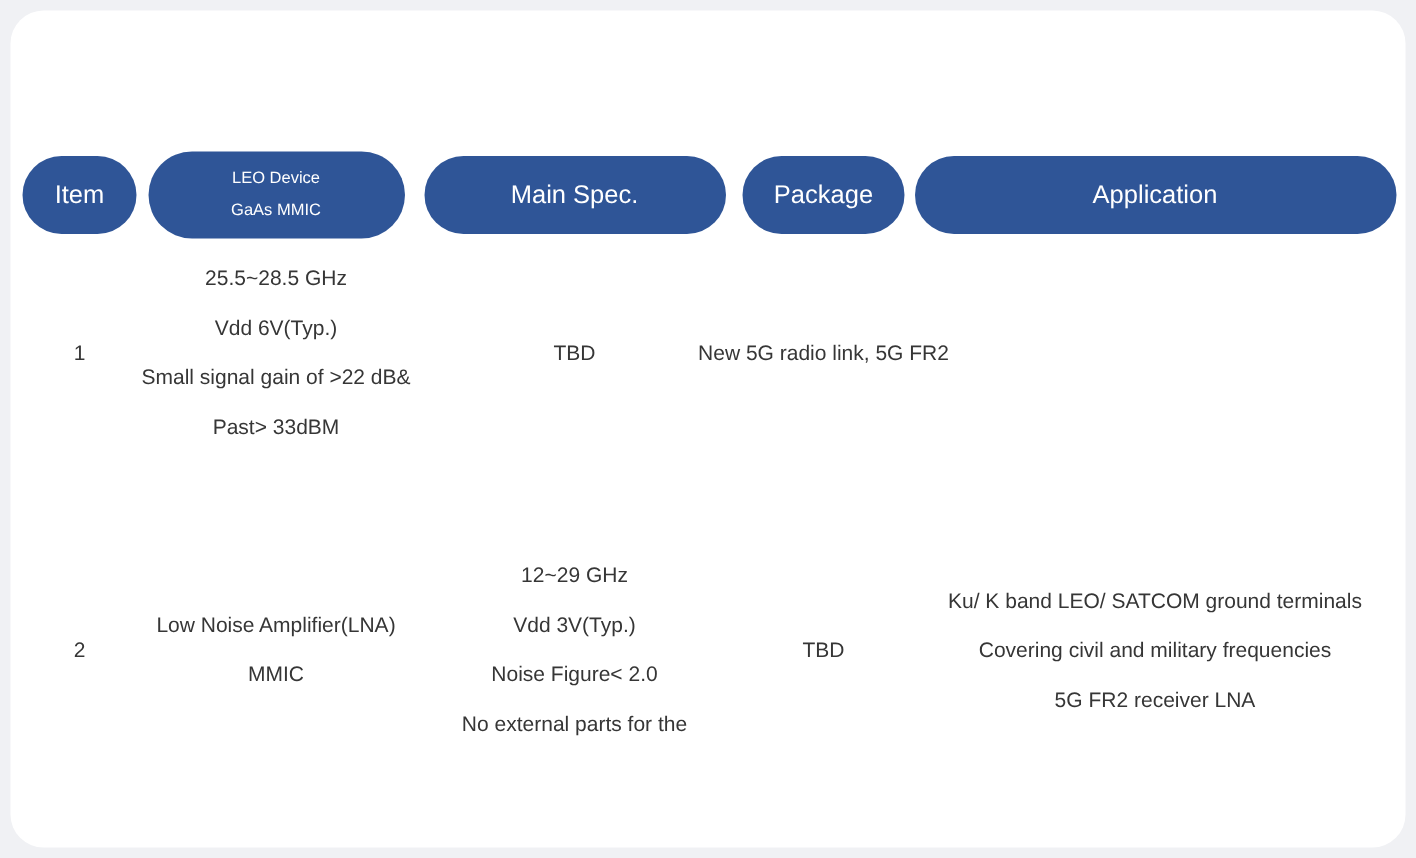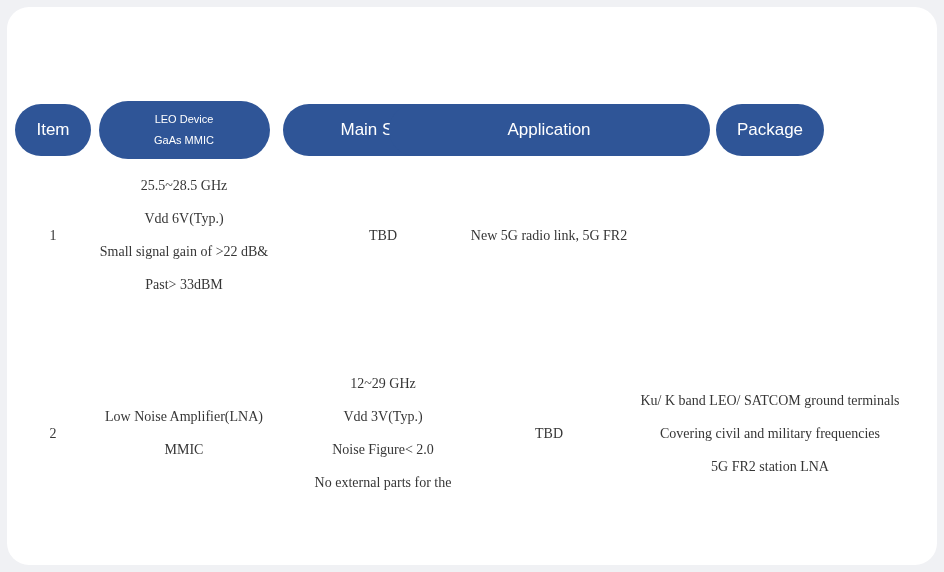--- a/index.html
+++ b/index.html
@@ -66,44 +66,43 @@
     justify-content: center;
     text-align: center;
     color: var(--body_text);
     font-size: 14px;
     width: 100%;
   }
   .cell .line {
     line-height: 33px;
     height: 33px;
     white-space: nowrap;
-    font-family: Liberation Serif, serif;
   }
 </style>
 </head>
 <body>
 
 <div class="card">
 
   <div class="grid header-row">
     <div class="pill pill-item">
       <span class="line-h">Item</span>
     </div>
     <div class="pill pill-device">
       <span class="line-h">LEO Device</span>
       <span class="line-h">GaAs MMIC</span>
     </div>
     <div class="pill pill-spec">
       <span class="line-h">Main Spec.</span>
     </div>
+    <div class="pill pill-package">
+      <span class="line-h">Package</span>
+    </div>
     <div class="pill pill-application">
       <span class="line-h">Application</span>
-    </div>
-    <div class="pill pill-package">
-      <span class="line-h">Package</span>
     </div>
   </div>
 
   <div class="grid row row1">
     <div class="cell">
       <div class="line">1</div>
     </div>
     <div class="cell">
       <div class="line">25.5~28.5 GHz</div>
       <div class="line">Vdd 6V(Typ.)</div>
@@ -131,17 +130,17 @@
       <div class="line">Vdd 3V(Typ.)</div>
       <div class="line">Noise Figure&lt; 2.0</div>
       <div class="line">No external parts for the</div>
     </div>
     <div class="cell">
       <div class="line">TBD</div>
     </div>
     <div class="cell">
       <div class="line">Ku/ K band LEO/ SATCOM ground terminals</div>
       <div class="line">Covering civil and military frequencies</div>
-      <div class="line">5G FR2 station LNA</div>
+      <div class="line">5G FR2 receiver LNA</div>
     </div>
   </div>
 
 </div>
 
 </body></html>

